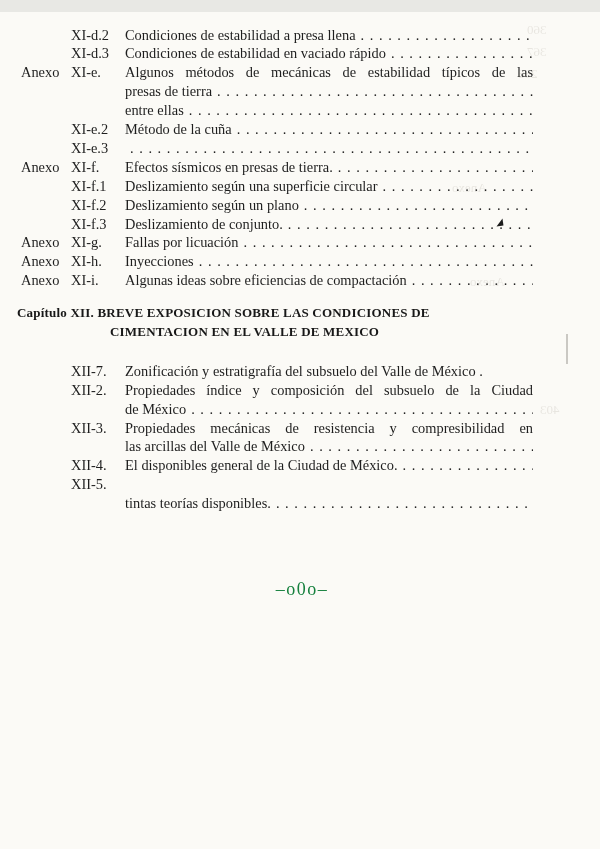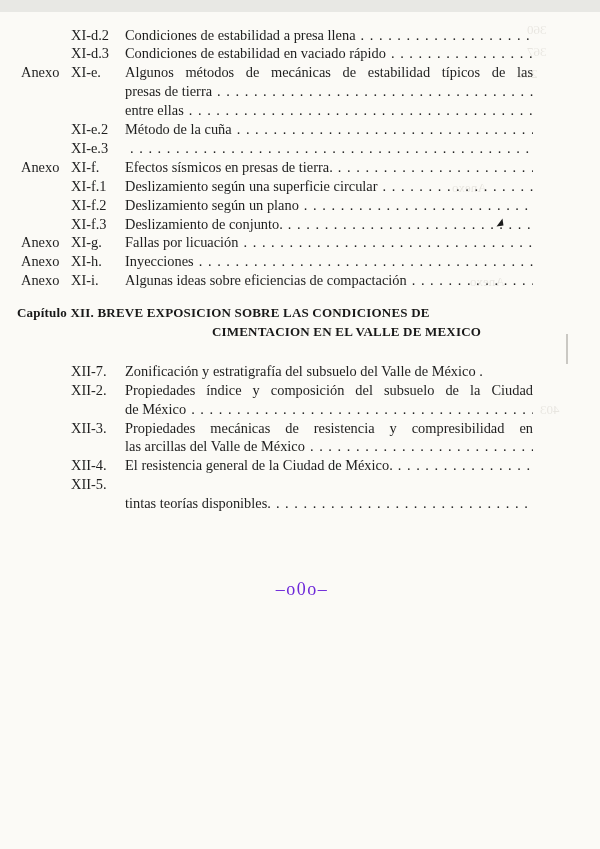--- a/index.html
+++ b/index.html
@@ -45,31 +45,31 @@
   
   .chapter{
     margin-top:14px;
     font-weight:bold;
     font-size:13px;
     line-height:var(--lh);
     color:#181818;
     letter-spacing:.2px;
   }
   .ch-line1{margin-left:-4px;white-space:nowrap;}
-  .ch-line2{margin-left:89px;white-space:nowrap;text-align:center;}
+  .ch-line2{margin-left:89px;white-space:nowrap;}
   
   .toc-xii{margin-top:20px;}
   
   .end-mark{
     margin-top:66px;
     text-align:center;
     font-size:18px;
     line-height:20px;
     letter-spacing:1.5px;
-    color:#6d28d9;
+    color:#15803d;
   }
   
   .bleed{
     position:absolute;
     color:#968e82;
     opacity:.18;
     filter:blur(.7px);
     transform:scaleX(-1);
     font-size:13px;
     pointer-events:none;
@@ -260,21 +260,21 @@
     <span class="col title">
           <span class="t">las arcillas del Valle de México</span>
           <span class="leader">. . . . . . . . . . . . . . . . . . . . . . . . . . . . . . . . . . . . . . . . . . . . . . . . . . . . . . . . . . . .</span>
         </span>
     <span class="col page">676</span>
   </div>
       <div class="toc-line">
     <span class="col anexo"></span>
     <span class="col code">XII-4.</span>
     <span class="col title">
-          <span class="t">El resistencia general de la Ciudad de México.</span>
+          <span class="t">El disponibles general de la Ciudad de México.</span>
           <span class="leader">. . . . . . . . . . . . . . . . . . . . . . . . . . . . . . . . . . . . . . . . . . . . . . . . . . . . . . . . . . . .</span>
         </span>
     <span class="col page">682</span>
   </div>
       <div class="toc-line justify">
     <span class="col anexo"></span>
     <span class="col code">XII-5.</span>
     <span class="col page"></span>
   </div>
       <div class="toc-line">

